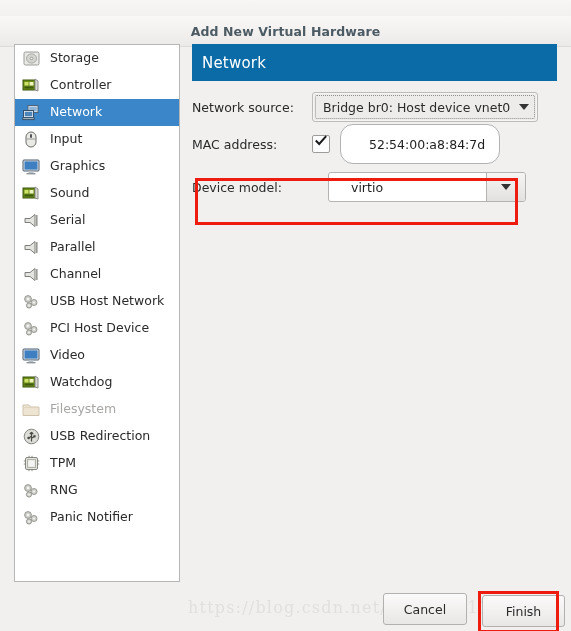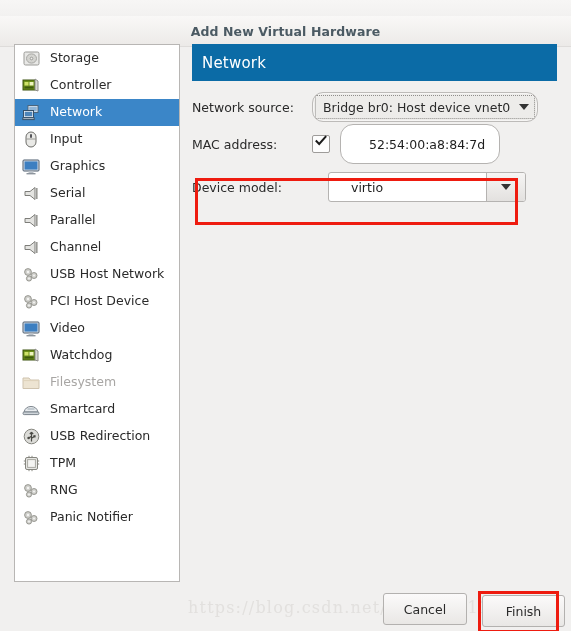--- a/index.html
+++ b/index.html
@@ -68,21 +68,21 @@
   .row { display: flex; align-items: center; height: 34px; }
   .row .flabel {
     font-size: 12.5px; color: #2a2a2a;
     width: 120px; flex: 0 0 120px;
   }
 
   
   .combo-flat {
     height: 28px; display: inline-flex; align-items: center;
     background: #edecea;
-    border: 1px solid #bdbbb9; border-radius: 11px;
+    border: 1px solid #bdbbb9; border-radius: 3px;
     padding: 0 8px 0 10px;
     box-shadow: inset 0 0 0 1px #f6f5f4;
     position: relative;
   }
   .combo-flat::before {
     content: ""; position: absolute; left: 2px; top: 2px; right: 2px; bottom: 2px;
     border: 1px dotted #8f8d8b; border-radius: 2px; pointer-events: none;
   }
   .combo-flat .ctext { font-size: 12.5px; color: #2b2b2b; white-space: nowrap; }
   .arrow-dn {
@@ -217,120 +217,122 @@
             <rect x="1" y="2" width="16" height="11" rx="1" fill="#dfe3e8" stroke="#4a5b6d"></rect>
             <rect x="2.5" y="3.4" width="13" height="8.2" fill="#3d7fc1"></rect>
             <rect x="6.5" y="13" width="5" height="2" fill="#b9bfc6"></rect>
             <rect x="4.5" y="15" width="9" height="1.4" fill="#8d959d"></rect>
           </svg>
         </span>
         <span class="lbl">Graphics</span>
       </div>
       <div class="side-item">
         <span class="ico">
-          <svg width="18" height="15" viewBox="0 0 18 15">
-            <path d="M3 5.5 L8 5.5 L13 1.5 L13 13.5 L8 9.5 L3 9.5 Z" fill="#e4e4e1" stroke="#7d7d79"></path>
-            <rect x="14" y="2" width="1.6" height="11" fill="#9a9a96"></rect>
-          </svg>
-        </span>
-        <span class="lbl">Serial</span>
-      </div>
-      <div class="side-item">
-        <span class="ico">
-          <svg width="18" height="15" viewBox="0 0 18 15">
-            <path d="M3 5.5 L8 5.5 L13 1.5 L13 13.5 L8 9.5 L3 9.5 Z" fill="#e4e4e1" stroke="#7d7d79"></path>
-            <rect x="14" y="2" width="1.6" height="11" fill="#9a9a96"></rect>
-          </svg>
-        </span>
-        <span class="lbl">Parallel</span>
-      </div>
-      <div class="side-item">
-        <span class="ico">
-          <svg width="18" height="15" viewBox="0 0 18 15">
-            <path d="M3 5.5 L8 5.5 L13 1.5 L13 13.5 L8 9.5 L3 9.5 Z" fill="#e4e4e1" stroke="#7d7d79"></path>
-            <rect x="14" y="2" width="1.6" height="11" fill="#9a9a96"></rect>
-          </svg>
-        </span>
-        <span class="lbl">Channel</span>
-      </div>
-      <div class="side-item">
-        <span class="ico">
-          <svg width="18" height="17" viewBox="0 0 18 17">
-            <g fill="#cfcfcb" stroke="#87877f" stroke-width="0.8">
-              <circle cx="6" cy="6" r="3.4"></circle>
-              <circle cx="12" cy="9.5" r="3"></circle>
-              <circle cx="7" cy="12.5" r="2.6"></circle>
-            </g>
-            <g fill="#f4f4f2">
-              <circle cx="6" cy="6" r="1.2"></circle>
-              <circle cx="12" cy="9.5" r="1"></circle>
-              <circle cx="7" cy="12.5" r="0.9"></circle>
-            </g>
-          </svg>
-        </span>
-        <span class="lbl">USB Host Network</span>
-      </div>
-      <div class="side-item">
-        <span class="ico">
-          <svg width="18" height="17" viewBox="0 0 18 17">
-            <g fill="#cfcfcb" stroke="#87877f" stroke-width="0.8">
-              <circle cx="6" cy="6" r="3.4"></circle>
-              <circle cx="12" cy="9.5" r="3"></circle>
-              <circle cx="7" cy="12.5" r="2.6"></circle>
-            </g>
-            <g fill="#f4f4f2">
-              <circle cx="6" cy="6" r="1.2"></circle>
-              <circle cx="12" cy="9.5" r="1"></circle>
-              <circle cx="7" cy="12.5" r="0.9"></circle>
-            </g>
-          </svg>
-        </span>
-        <span class="lbl">PCI Host Device</span>
-      </div>
-      <div class="side-item">
-        <span class="ico">
-          <svg width="18" height="17" viewBox="0 0 18 17">
-            <rect x="1" y="2" width="16" height="11" rx="1" fill="#dfe3e8" stroke="#4a5b6d"></rect>
-            <rect x="2.5" y="3.4" width="13" height="8.2" fill="#3d7fc1"></rect>
-            <rect x="6.5" y="13" width="5" height="2" fill="#b9bfc6"></rect>
-            <rect x="4.5" y="15" width="9" height="1.4" fill="#8d959d"></rect>
-          </svg>
-        </span>
-        <span class="lbl">Video</span>
-      </div>
-      <div class="side-item">
-        <span class="ico">
           <svg width="18" height="17" viewBox="0 0 18 17">
             <rect x="1" y="3" width="12" height="10" fill="#6c8f18" stroke="#3d5210"></rect>
             <rect x="2.5" y="5" width="4" height="3.5" fill="#cfe26a"></rect>
             <rect x="7.5" y="5" width="4" height="3.5" fill="#eef3c0"></rect>
             <rect x="2.5" y="9.5" width="9" height="2" fill="#3f5a10"></rect>
             <path d="M13 2 L16 4 L16 14 L13 13 Z" fill="#d8d8d4" stroke="#8d8d89"></path>
           </svg>
         </span>
+        <span class="lbl">Sound</span>
+      </div>
+      <div class="side-item">
+        <span class="ico">
+          <svg width="18" height="15" viewBox="0 0 18 15">
+            <path d="M3 5.5 L8 5.5 L13 1.5 L13 13.5 L8 9.5 L3 9.5 Z" fill="#e4e4e1" stroke="#7d7d79"></path>
+            <rect x="14" y="2" width="1.6" height="11" fill="#9a9a96"></rect>
+          </svg>
+        </span>
+        <span class="lbl">Serial</span>
+      </div>
+      <div class="side-item">
+        <span class="ico">
+          <svg width="18" height="15" viewBox="0 0 18 15">
+            <path d="M3 5.5 L8 5.5 L13 1.5 L13 13.5 L8 9.5 L3 9.5 Z" fill="#e4e4e1" stroke="#7d7d79"></path>
+            <rect x="14" y="2" width="1.6" height="11" fill="#9a9a96"></rect>
+          </svg>
+        </span>
+        <span class="lbl">Parallel</span>
+      </div>
+      <div class="side-item">
+        <span class="ico">
+          <svg width="18" height="15" viewBox="0 0 18 15">
+            <path d="M3 5.5 L8 5.5 L13 1.5 L13 13.5 L8 9.5 L3 9.5 Z" fill="#e4e4e1" stroke="#7d7d79"></path>
+            <rect x="14" y="2" width="1.6" height="11" fill="#9a9a96"></rect>
+          </svg>
+        </span>
+        <span class="lbl">Channel</span>
+      </div>
+      <div class="side-item">
+        <span class="ico">
+          <svg width="18" height="17" viewBox="0 0 18 17">
+            <g fill="#cfcfcb" stroke="#87877f" stroke-width="0.8">
+              <circle cx="6" cy="6" r="3.4"></circle>
+              <circle cx="12" cy="9.5" r="3"></circle>
+              <circle cx="7" cy="12.5" r="2.6"></circle>
+            </g>
+            <g fill="#f4f4f2">
+              <circle cx="6" cy="6" r="1.2"></circle>
+              <circle cx="12" cy="9.5" r="1"></circle>
+              <circle cx="7" cy="12.5" r="0.9"></circle>
+            </g>
+          </svg>
+        </span>
+        <span class="lbl">USB Host Network</span>
+      </div>
+      <div class="side-item">
+        <span class="ico">
+          <svg width="18" height="17" viewBox="0 0 18 17">
+            <g fill="#cfcfcb" stroke="#87877f" stroke-width="0.8">
+              <circle cx="6" cy="6" r="3.4"></circle>
+              <circle cx="12" cy="9.5" r="3"></circle>
+              <circle cx="7" cy="12.5" r="2.6"></circle>
+            </g>
+            <g fill="#f4f4f2">
+              <circle cx="6" cy="6" r="1.2"></circle>
+              <circle cx="12" cy="9.5" r="1"></circle>
+              <circle cx="7" cy="12.5" r="0.9"></circle>
+            </g>
+          </svg>
+        </span>
+        <span class="lbl">PCI Host Device</span>
+      </div>
+      <div class="side-item">
+        <span class="ico">
+          <svg width="18" height="17" viewBox="0 0 18 17">
+            <rect x="1" y="2" width="16" height="11" rx="1" fill="#dfe3e8" stroke="#4a5b6d"></rect>
+            <rect x="2.5" y="3.4" width="13" height="8.2" fill="#3d7fc1"></rect>
+            <rect x="6.5" y="13" width="5" height="2" fill="#b9bfc6"></rect>
+            <rect x="4.5" y="15" width="9" height="1.4" fill="#8d959d"></rect>
+          </svg>
+        </span>
+        <span class="lbl">Video</span>
+      </div>
+      <div class="side-item">
+        <span class="ico">
+          <svg width="18" height="17" viewBox="0 0 18 17">
+            <rect x="1" y="3" width="12" height="10" fill="#6c8f18" stroke="#3d5210"></rect>
+            <rect x="2.5" y="5" width="4" height="3.5" fill="#cfe26a"></rect>
+            <rect x="7.5" y="5" width="4" height="3.5" fill="#eef3c0"></rect>
+            <rect x="2.5" y="9.5" width="9" height="2" fill="#3f5a10"></rect>
+            <path d="M13 2 L16 4 L16 14 L13 13 Z" fill="#d8d8d4" stroke="#8d8d89"></path>
+          </svg>
+        </span>
         <span class="lbl">Watchdog</span>
       </div>
       <div class="side-item disabled">
         <span class="ico" style="opacity: 0.55;">
           <svg width="18" height="15" viewBox="0 0 18 15">
             <path d="M1 3 L7 3 L8.5 5 L17 5 L17 13.5 L1 13.5 Z" fill="#e0cfae" stroke="#a8936c"></path>
             <path d="M1 5.6 L17 5.6" stroke="#c4ae85"></path>
           </svg>
         </span>
         <span class="lbl">Filesystem</span>
-      </div>
-      <div class="side-item">
-        <span class="ico">
-          <svg width="18" height="13" viewBox="0 0 18 13">
-            <path d="M2 9 Q3.5 3.5 9 3.5 Q14.5 3.5 16 9 Z" fill="#e9ecef" stroke="#7b848c"></path>
-            <rect x="1" y="9" width="16" height="2.6" rx="1.2" fill="#cfd5da" stroke="#7b848c"></rect>
-            <rect x="5.5" y="5.4" width="7" height="1.2" fill="#aab3bb"></rect>
-          </svg>
-        </span>
-        <span class="lbl">Smartcard</span>
       </div>
       <div class="side-item">
         <span class="ico">
           <svg width="17" height="17" viewBox="0 0 17 17">
             <circle cx="8.5" cy="8.5" r="7.3" fill="#dcdcd8" stroke="#86867f"></circle>
             <path d="M8.5 13.5 V4.2 M8.5 4.2 L6.8 6.2 M8.5 4.2 L10.2 6.2 M8.5 8.2 L5.6 10 M8.5 10.2 L11.4 8.4" stroke="#4a4a45" stroke-width="1.2" fill="none"></path>
             <circle cx="5.6" cy="10" r="1.3" fill="#4a4a45"></circle>
             <rect x="10.4" y="7.2" width="2.2" height="2.2" fill="#4a4a45"></rect>
           </svg>
         </span>

